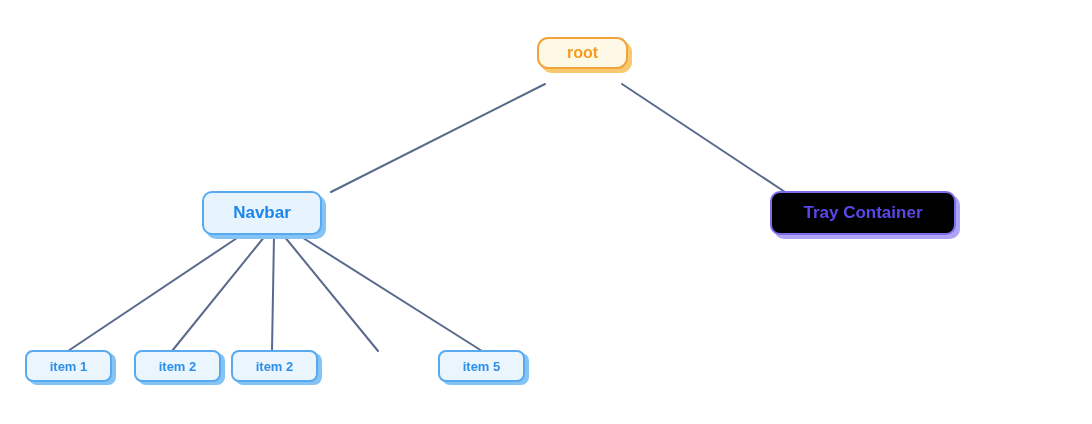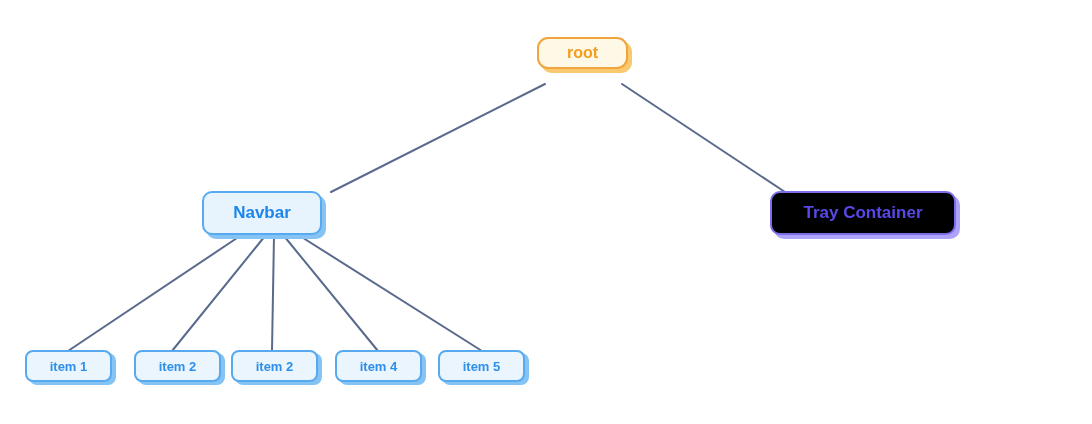--- a/index.html
+++ b/index.html
@@ -113,21 +113,18 @@
   </div>
 
   <div class="node node-item node-item-2">
     <span>item 2</span>
   </div>
 
   <div class="node node-item node-item-3">
     <span>item 2</span>
   </div>
 
-  <div class="node node-item node-item-4">
-    <span>item 4</span>
-  </div>
 
   <div class="node node-item node-item-5">
     <span>item 5</span>
   </div>
 
 </div>
 
 </body></html>

